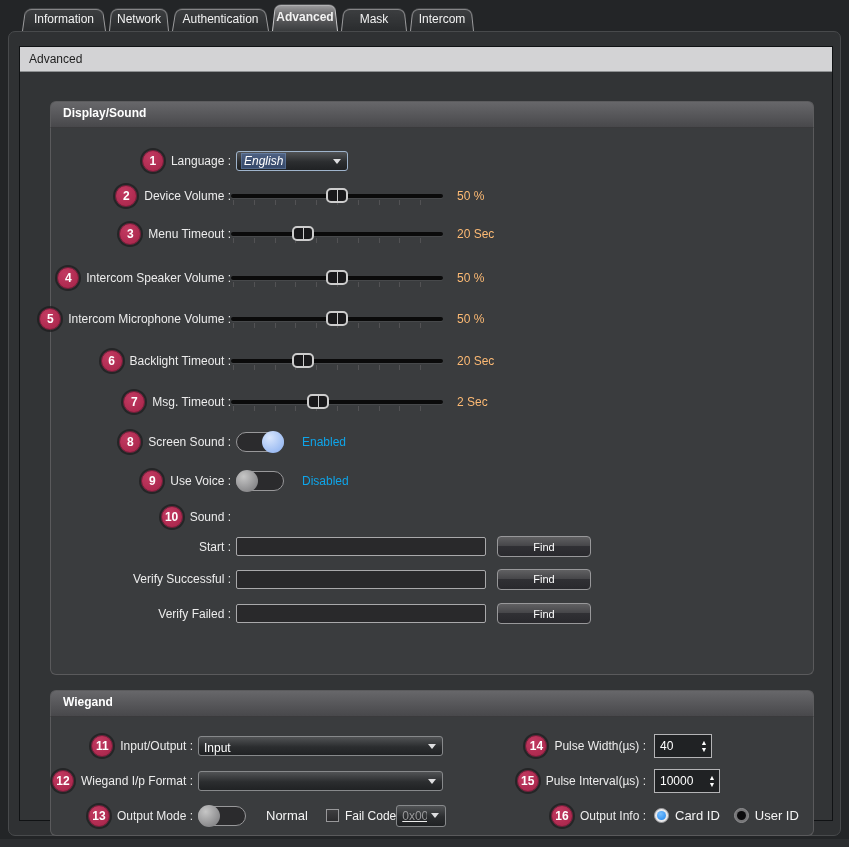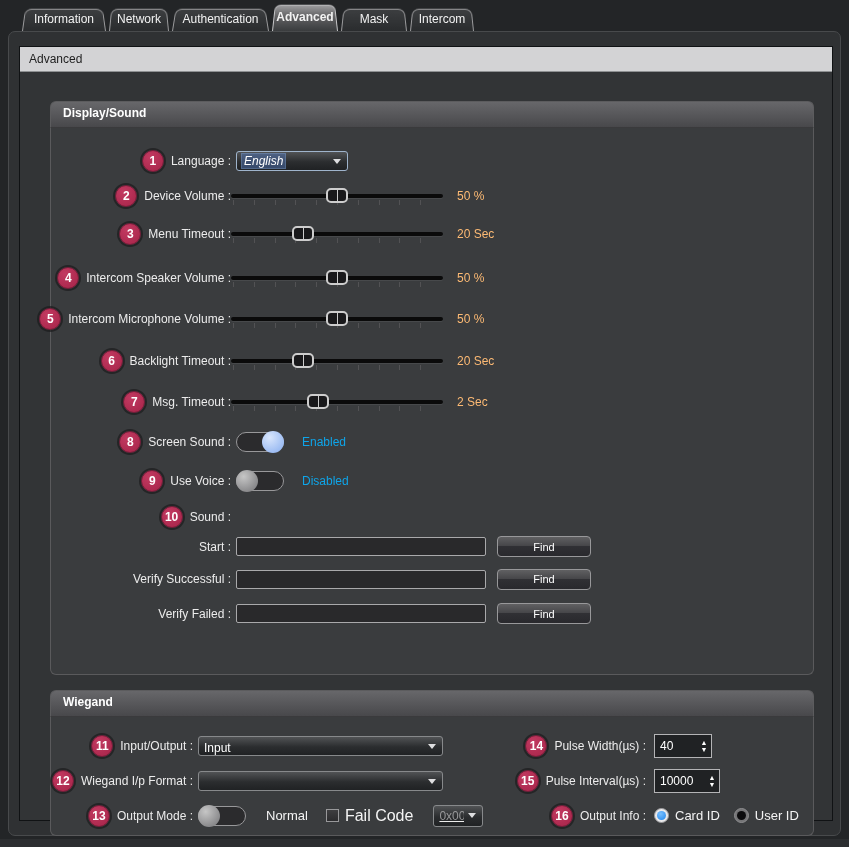--- a/index.html
+++ b/index.html
@@ -51,21 +51,21 @@
   .h37{height:37px}.h35{height:35px}.h25{height:25px}.h29{height:29px}
 
   
   .combo{position:relative;height:20px;margin-left:5px;border:1px solid #87898b;border-radius:3px;
     background:linear-gradient(#515355,#2b2d2f 55%,#202224);display:flex;align-items:center;padding:0 18px 0 5px;cursor:pointer;}
   .combo-text{color:#fff;white-space:nowrap;overflow:hidden;}
   .combo-text.hl{background:rgba(85,125,195,.45);outline:1px solid rgba(120,160,220,.55);padding:0 2px;font-style:italic;}
   .combo-arrow{position:absolute;right:6px;top:7px;width:0;height:0;border-left:4px solid transparent;border-right:4px solid transparent;border-top:5px solid #dedee0;}
   .combo-lang{width:112px;border-color:#9fb4cc;}
   .combo-wide{width:245px;align-items:flex-end;}
-  .combo-small{width:50px;height:22px;margin-left:20px;text-decoration:underline;}
+  .combo-small{width:50px;height:22px;margin-left:0;text-decoration:underline;}
   .combo-small .combo-text{color:#98989a;}
 
   
   .slider{position:relative;width:212px;height:22px;margin-left:0;cursor:pointer;}
   .slider .track{position:absolute;left:0;right:0;top:9px;height:4px;background:#0a0a0a;border-radius:2px;box-shadow:0 1px 0 rgba(255,255,255,.07);}
   .slider .ticks{position:absolute;left:2px;right:2px;top:15px;height:5px;
     background:repeating-linear-gradient(90deg,#525254 0 1px,transparent 1px 20.8px);}
   .slider .thumb{position:absolute;top:3px;width:22px;height:15px;margin-left:-11px;background:#19191b;
     border:2px solid #cdcdcd;border-radius:5px;}
   .slider .thumb::after{content:"";position:absolute;left:50%;top:0;bottom:0;width:1px;background:#cdcdcd;}
@@ -86,21 +86,21 @@
 
   
   .wg-col-left{width:455px;flex:none;}
   .wg-col-right{flex:1;}
   .wg-row{display:flex;align-items:center;height:35px;}
   .wg-col-left .label-area{width:142px;}
   .wg-col-right .label-area{width:132px;}
   .wg-state{margin-left:20px;color:#f4f4f4;font-size:13px;}
   .chk-group{display:flex;align-items:center;margin-left:18px;}
   .checkbox{width:13px;height:13px;border:1px solid #98989a;background:linear-gradient(#3e3e40,#2c2c2e);margin-right:6px;cursor:pointer;}
-  .chk-lbl{color:#f4f4f4;font-size:16px;}
+  .chk-lbl{color:#f4f4f4;font-size:12px;}
 
   .spin{display:flex;align-items:stretch;height:24px;margin-left:8px;border:1px solid #b4b4b6;background:#202224;}
   .spin.w58{width:58px}.spin.w66{width:66px}
   .spin-txt{flex:1;min-width:0;background:transparent;border:none;color:#fff;font:12px "Liberation Sans", sans-serif;padding:0 0 0 5px;outline:none;}
   .spin-arrows{width:14px;display:flex;flex-direction:column;align-items:center;justify-content:center;color:#fff;cursor:pointer;}
   .spin-arrows span{font-size:7px;line-height:7px;}
 
   .radio-opts{display:flex;align-items:center;margin-left:8px;gap:14px;}
   .radio-opt{display:flex;align-items:center;cursor:pointer;}
   .radio{width:15px;height:15px;border-radius:50%;position:relative;margin-right:6px;flex:none;}

